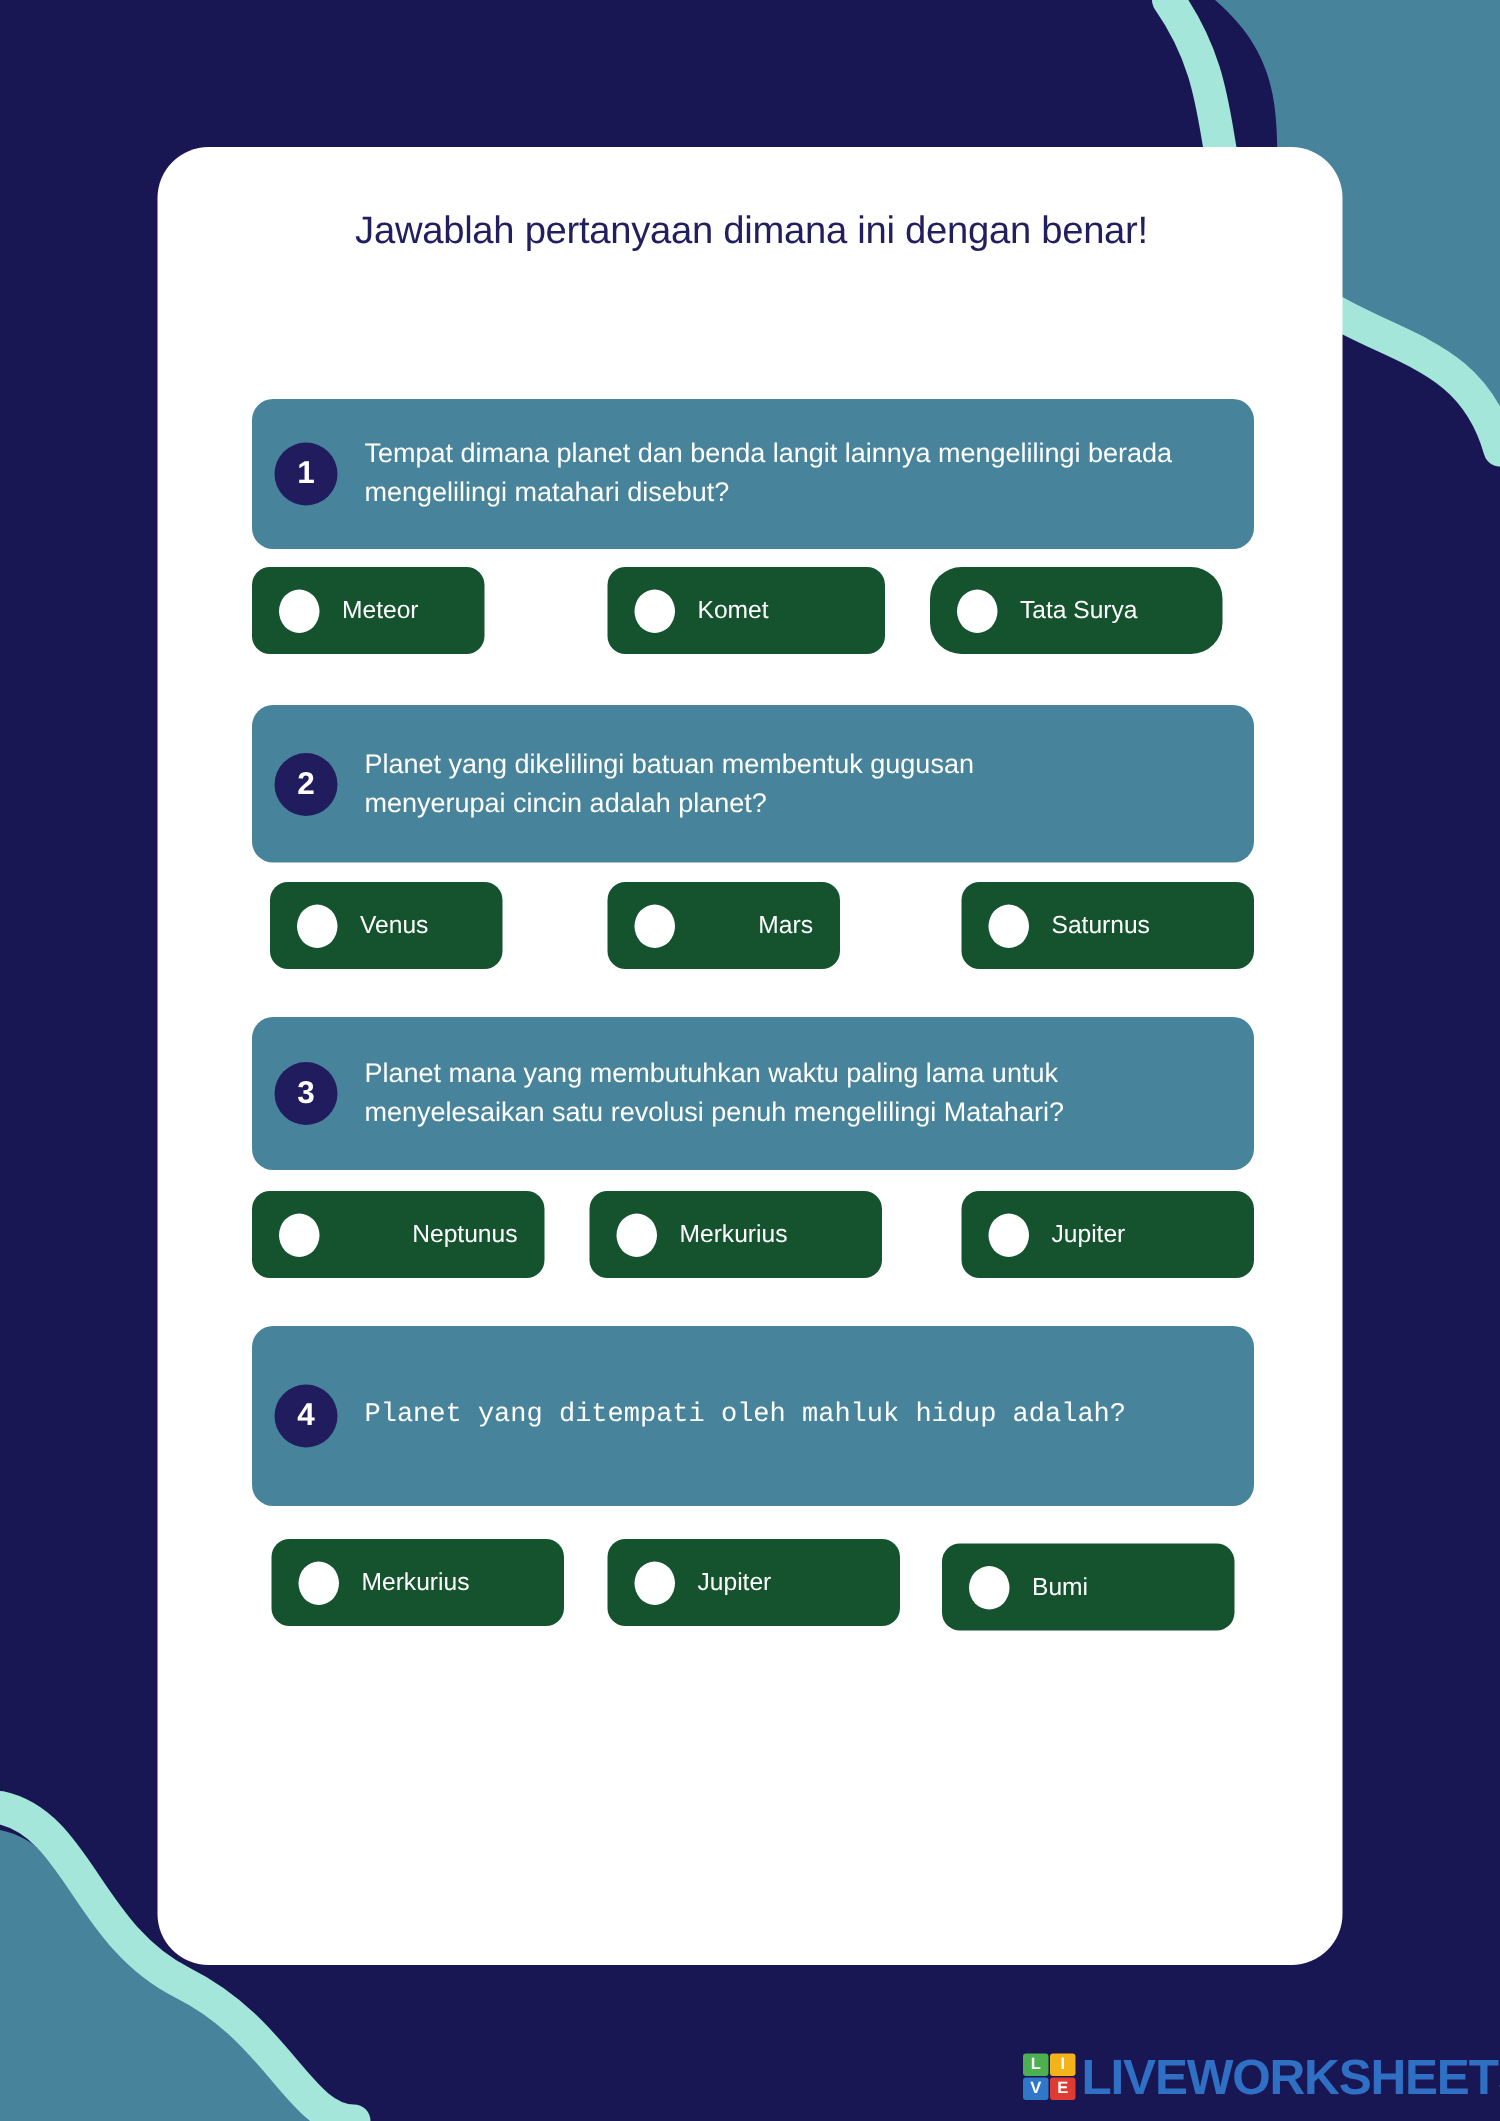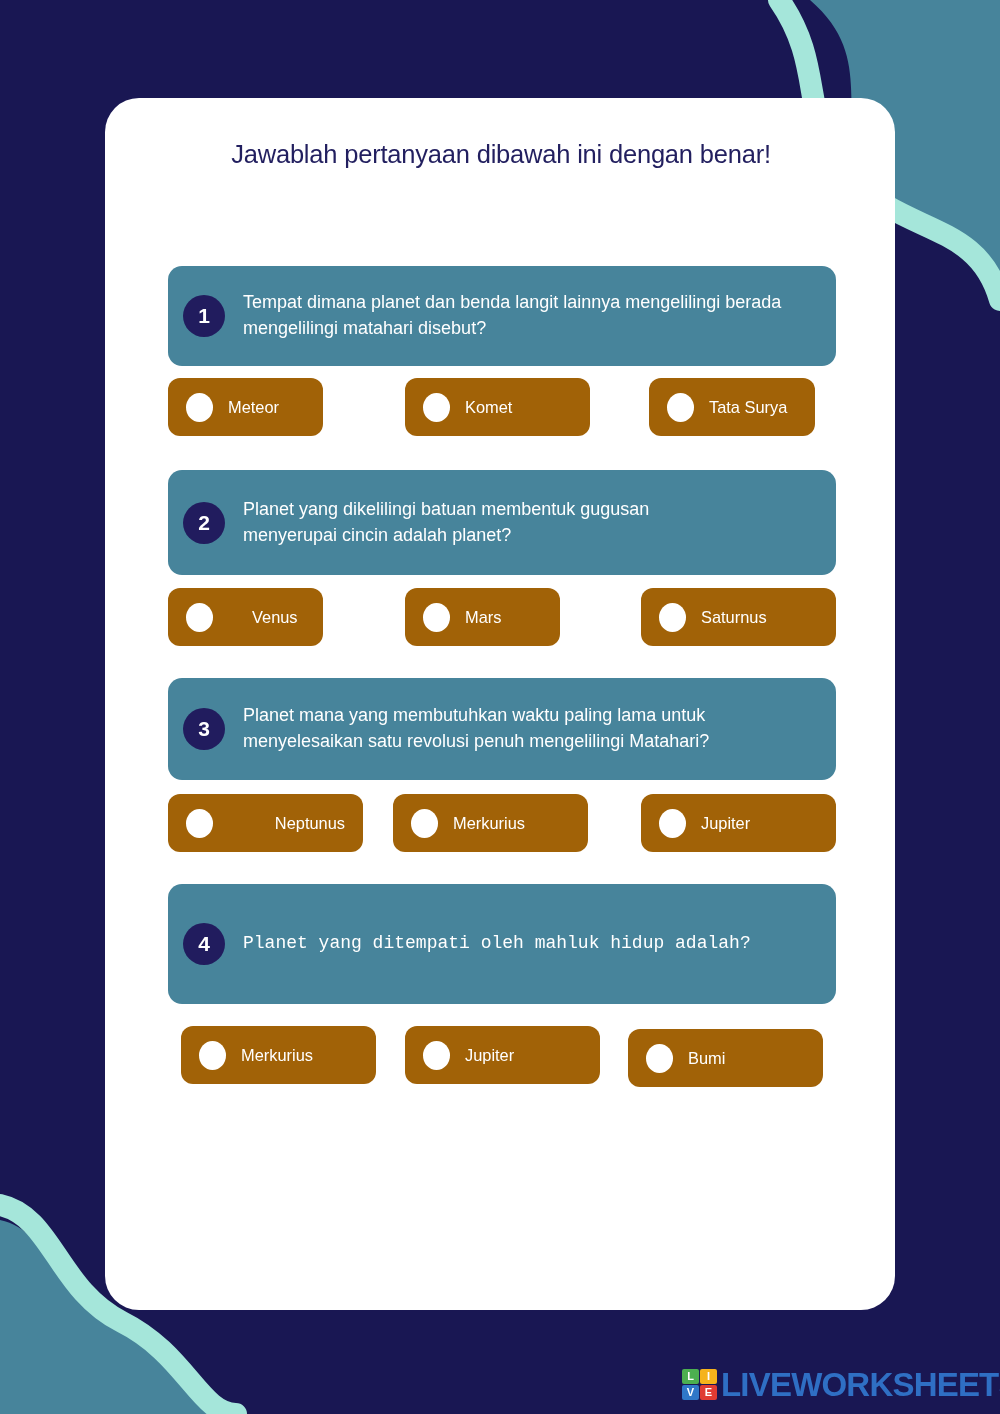--- a/index.html
+++ b/index.html
@@ -86,21 +86,21 @@
   }
   .optrow {
     position: relative;
     height: 62px;
     margin-top: 12px;
   }
   .opt {
     position: absolute;
     top: 0;
     height: 58px;
-    background: #a16207;
+    background: #14532d;
     border-radius: 12px;
     display: flex;
     align-items: center;
     box-sizing: border-box;
   }
   .radio {
     flex: 0 0 auto;
     width: 27px;
     height: 29px;
     border-radius: 50%;
@@ -163,56 +163,56 @@
     <path fill="#47849b" d="M1000,0 L810,0 C880,60 830,120 870,180 C905,236 980,228 1000,300 Z"></path>
 
     <path fill="none" stroke="#a5e6da" stroke-width="22" stroke-linecap="round" d="M779,0 C828,70 796,124 850,178 C908,236 978,222 1000,300"></path>
 
     <path fill="#47849b" d="M0,1414 L0,1220 C50,1230 60,1300 120,1330 C180,1360 200,1414 240,1414 Z"></path>
 
     <path fill="none" stroke="#a5e6da" stroke-width="22" stroke-linecap="round" d="M0,1205 C52,1216 58,1290 122,1322 C186,1354 200,1414 236,1414"></path>
   </svg>
 
   <div class="card">
-    <div class="card-title">Jawablah pertanyaan dibawah ini dengan benar!</div>
+    <div class="card-title">Jawablah pertanyaan dimana ini dengan benar!</div>
 
     <div class="qwrap">
 
       <div class="qblock" style="margin-top:0;">
         <div class="qcard" style="height:100px;">
           <div class="qbadge">1</div>
           <div class="qtext" style="width:572px;">Tempat dimana planet dan benda langit lainnya mengelilingi berada mengelilingi matahari disebut?</div>
         </div>
         <div class="optrow">
           <div class="opt" style="left:0px;width:155px;">
             <span class="radio"></span>
             <span class="optlabel">Meteor</span>
           </div>
           <div class="opt" style="left:237px;width:185px;">
             <span class="radio"></span>
             <span class="optlabel">Komet</span>
           </div>
-          <div class="opt" style="left:481px;width:166px;">
+          <div class="opt" style="left:452px;width:195px;border-radius:21px;">
             <span class="radio"></span>
             <span class="optlabel">Tata Surya</span>
           </div>
         </div>
       </div>
 
       <div class="qblock" style="margin-top:30px;">
         <div class="qcard" style="height:105px;">
           <div class="qbadge">2</div>
           <div class="qtext" style="width:500px;">Planet yang dikelilingi batuan membentuk gugusan menyerupai cincin adalah planet?</div>
         </div>
         <div class="optrow" style="margin-top:13px;">
-          <div class="opt" style="left:0px;width:155px;gap:24px;">
+          <div class="opt" style="left:12px;width:155px;">
             <span class="radio"></span>
             <span class="optlabel">Venus</span>
           </div>
-          <div class="opt" style="left:237px;width:155px;">
+          <div class="opt" style="left:237px;width:155px;justify-content:space-between;">
             <span class="radio"></span>
             <span class="optlabel">Mars</span>
           </div>
           <div class="opt" style="left:473px;width:195px;">
             <span class="radio"></span>
             <span class="optlabel">Saturnus</span>
           </div>
         </div>
       </div>
 

